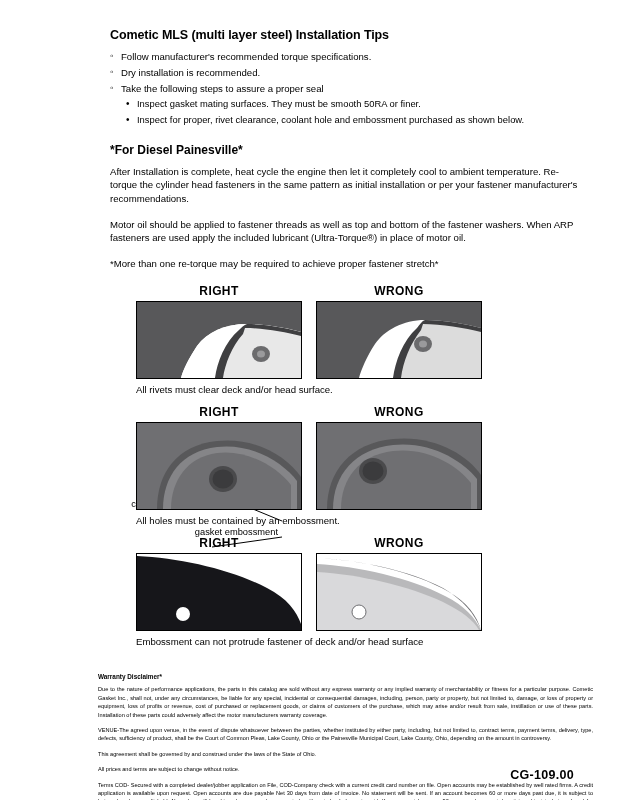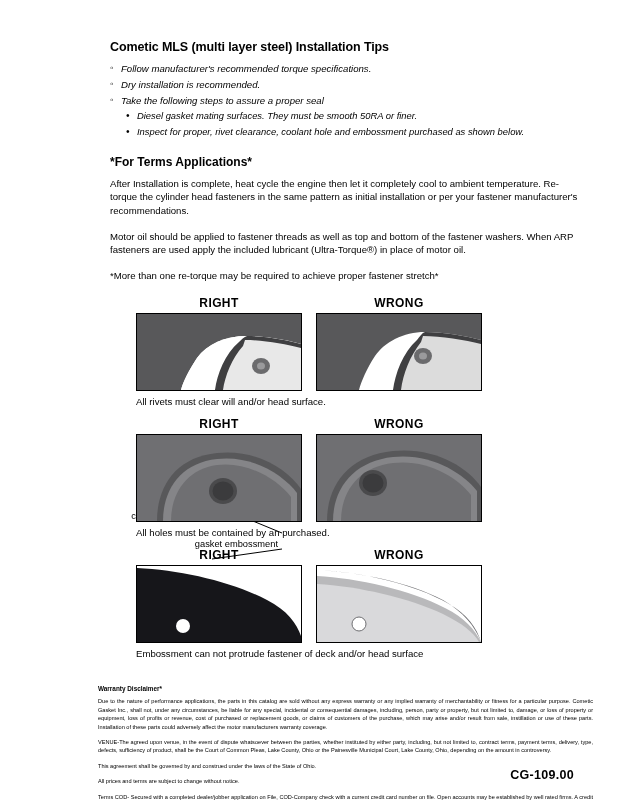--- a/index.html
+++ b/index.html
@@ -13,31 +13,30 @@
     font-family: "Liberation Sans", sans-serif;
     color: #000000;
     position: relative;
     overflow: hidden;
   }
   .page {
     position: relative;
     width: 618px;
     height: 800px;
     box-sizing: border-box;
-    padding: 40px 40px 10px 40px;
+    padding: 28px 40px 10px 40px;
   }
   h1.title {
     font-size: 12.5px;
     font-weight: bold;
     margin: 0 0 9px 70px;
     letter-spacing: -0.1px;
   }
   .bullets {
     margin: 0 0 0 70px;
-    font-style: italic;
   }
   .b1 {
     font-size: 9.6px;
     margin-bottom: 5px;
     position: relative;
     padding-left: 11px;
     line-height: 1.15;
   }
   .b1::before {
     content: "\25E6";
@@ -156,25 +155,25 @@
 <body>
 
 <div class="page">
 
   <h1 class="title">Cometic MLS (multi layer steel) Installation Tips</h1>
 
   <div class="bullets">
     <div class="b1">Follow manufacturer's recommended torque specifications.</div>
     <div class="b1">Dry installation is recommended.</div>
     <div class="b1">Take the following steps to assure a proper seal</div>
-    <div class="b2">Diesel gasket mating surfaces.  They must be smooth 50RA or finer.</div>
+    <div class="b2">Inspect gasket mating surfaces.  They must be smooth 50RA or finer.</div>
     <div class="b2">Inspect for proper, rivet clearance, coolant hole and embossment purchased as shown below.</div>
   </div>
 
-  <h2 class="subtitle">*For Terms Applications*</h2>
+  <h2 class="subtitle">*For Diesel Painesville*</h2>
 
   <p class="para">After Installation is complete, heat cycle the engine then let it completely cool to ambient temperature. Re-torque the cylinder head fasteners in the same pattern as initial installation or per your fastener manufacturer's recommendations.</p>
   <p class="para">Motor oil should be applied to fastener threads as well as top and bottom of the fastener washers. When ARP fasteners are used apply the included lubricant (Ultra-Torque®) in place of motor oil.</p>
   <p class="para tight">*More than one re-torque may be required to achieve proper fastener stretch*</p>
 
   <div class="figures">
 
     <div>
       <div class="fig-row">
         <div class="fig-col">
@@ -200,21 +199,21 @@
               <path d="M0,0 L164,0 L164,26 C148,22 128,18 108,18 C86,18 68,28 58,42 C50,54 44,68 42,76 L0,76 Z" fill="#58585a"></path>
               <path d="M108,18 C128,18 148,22 164,26 L164,76 L76,76 C78,60 86,38 100,26 C103,22 105,19 108,18 Z" fill="#3f3f41"></path>
               <path d="M106,22 C124,22 148,26 164,30 L164,76 L84,76 C86,60 93,42 104,28 Z" fill="#dcdcdc"></path>
               <ellipse cx="106" cy="42" rx="9" ry="8" fill="#6b6b6d"></ellipse>
               <ellipse cx="106" cy="42" rx="4" ry="3.5" fill="#9a9a9c"></ellipse>
             </svg>
           </div>
         </div>
       </div>
       <div class="cap-wrap">
-        <div class="fig-caption">All rivets must clear will and/or head surface.</div>
+        <div class="fig-caption">All rivets must clear deck and/or head surface.</div>
       </div>
     </div>
 
     <div style="position:relative; margin-top:10px;">
       <div class="callouts">
         <div class="callout-1">coolant hole on deck / head surface</div>
         <div>gasket embossment</div>
       </div>
       <svg style="position:absolute; left:150px; top:100px; pointer-events:none;" width="110" height="60">
         <path d="M0,2 L58,2 L92,16" stroke="#000" stroke-width="1" fill="none"></path>
@@ -243,21 +242,21 @@
               <path d="M10,86 C10,48 34,20 76,16 C118,12 150,32 164,52 L164,86 Z" fill="#58585a"></path>
               <path d="M16,86 C16,52 38,26 76,22 C114,18 146,38 160,56 L160,86 Z" fill="#858588"></path>
               <path d="M24,86 C24,56 42,32 76,28 C110,24 140,42 154,60 L154,86 Z" fill="#6f6f72"></path>
               <ellipse cx="56" cy="48" rx="14" ry="13" fill="#4a4a4c"></ellipse>
               <ellipse cx="56" cy="48" rx="10.5" ry="9.5" fill="#3b3b3d"></ellipse>
             </svg>
           </div>
         </div>
       </div>
       <div class="cap-wrap">
-        <div class="fig-caption">All holes must be contained by an purchased.</div>
+        <div class="fig-caption">All holes must be contained by an embossment.</div>
       </div>
     </div>
 
     <div style="margin-top:10px;">
       <div class="fig-row">
         <div class="fig-col">
           <div class="fig-label">RIGHT</div>
           <div class="fig-box">
             <svg width="164" height="76" viewBox="0 0 164 76">
               <rect x="0" y="0" width="164" height="76" fill="#ffffff"></rect>

